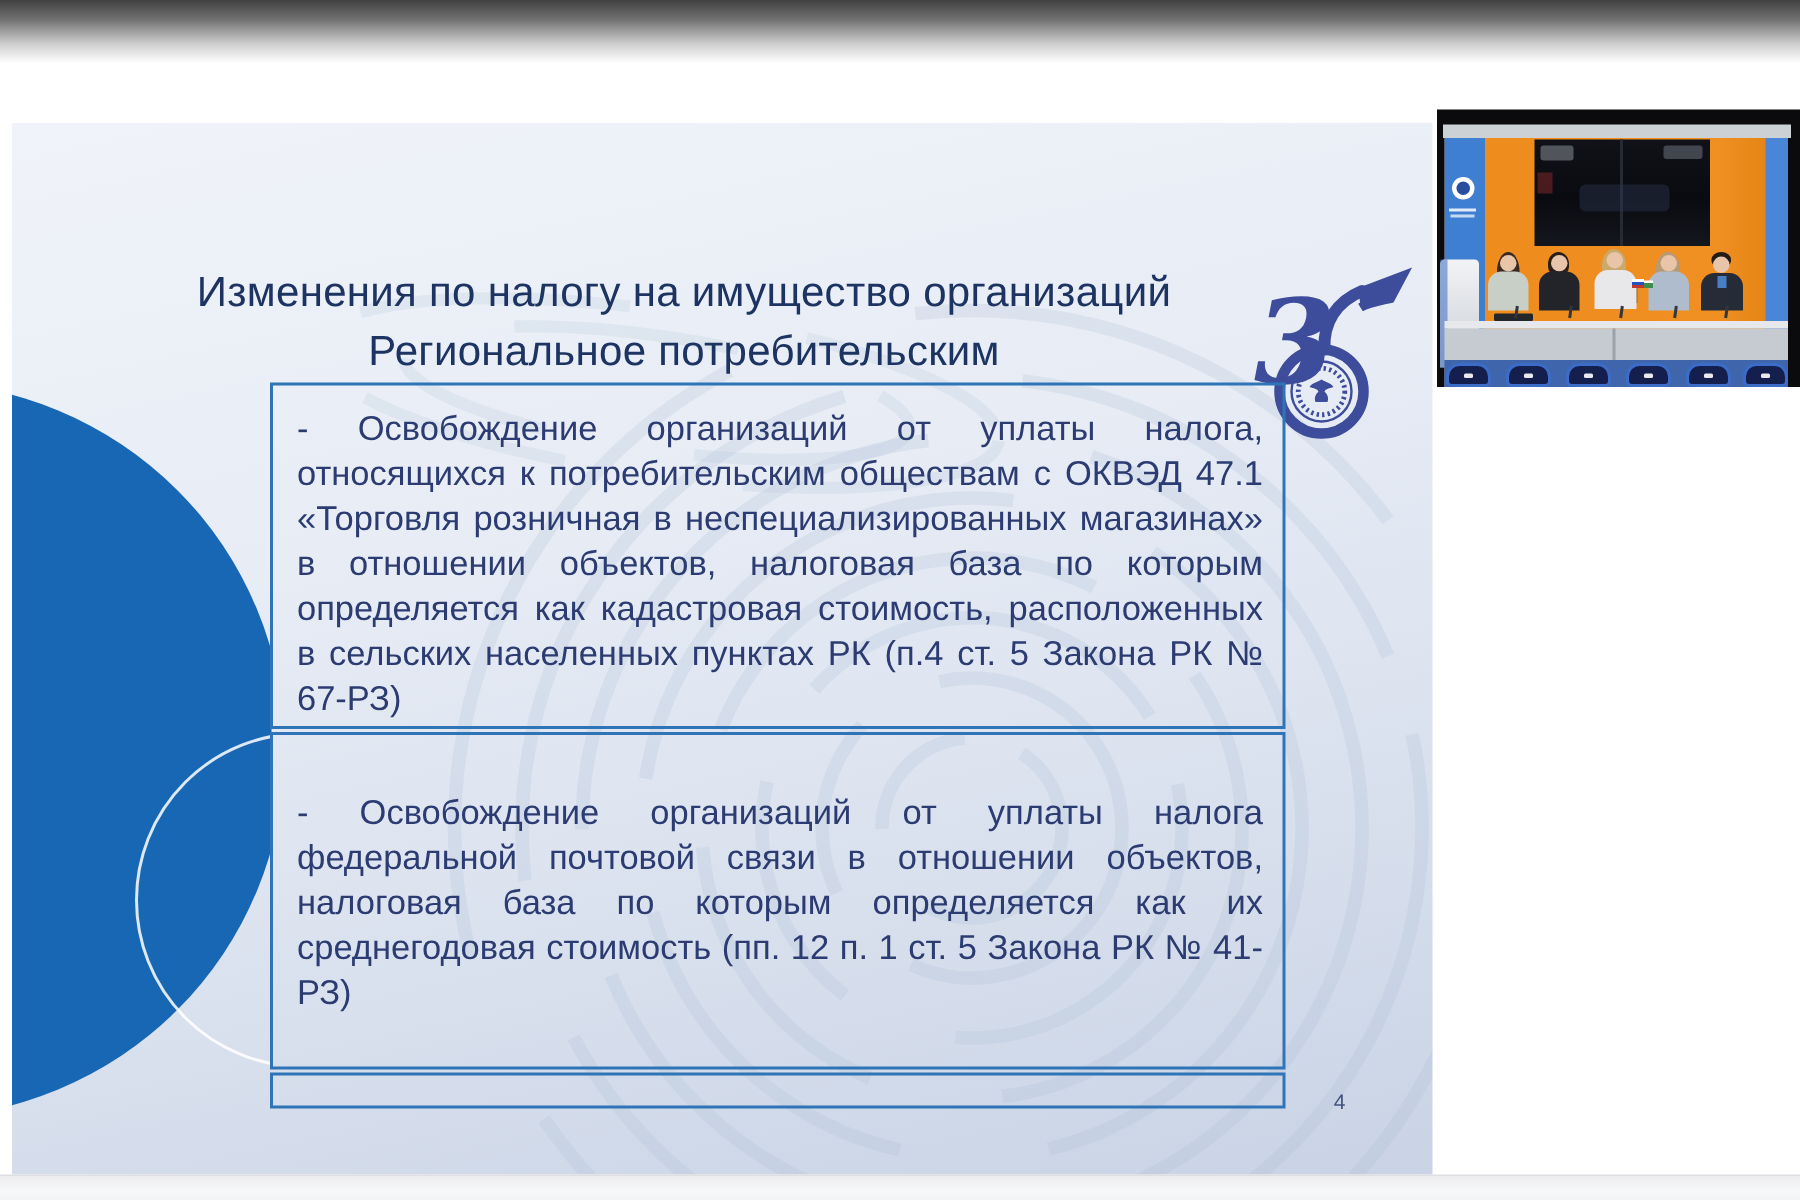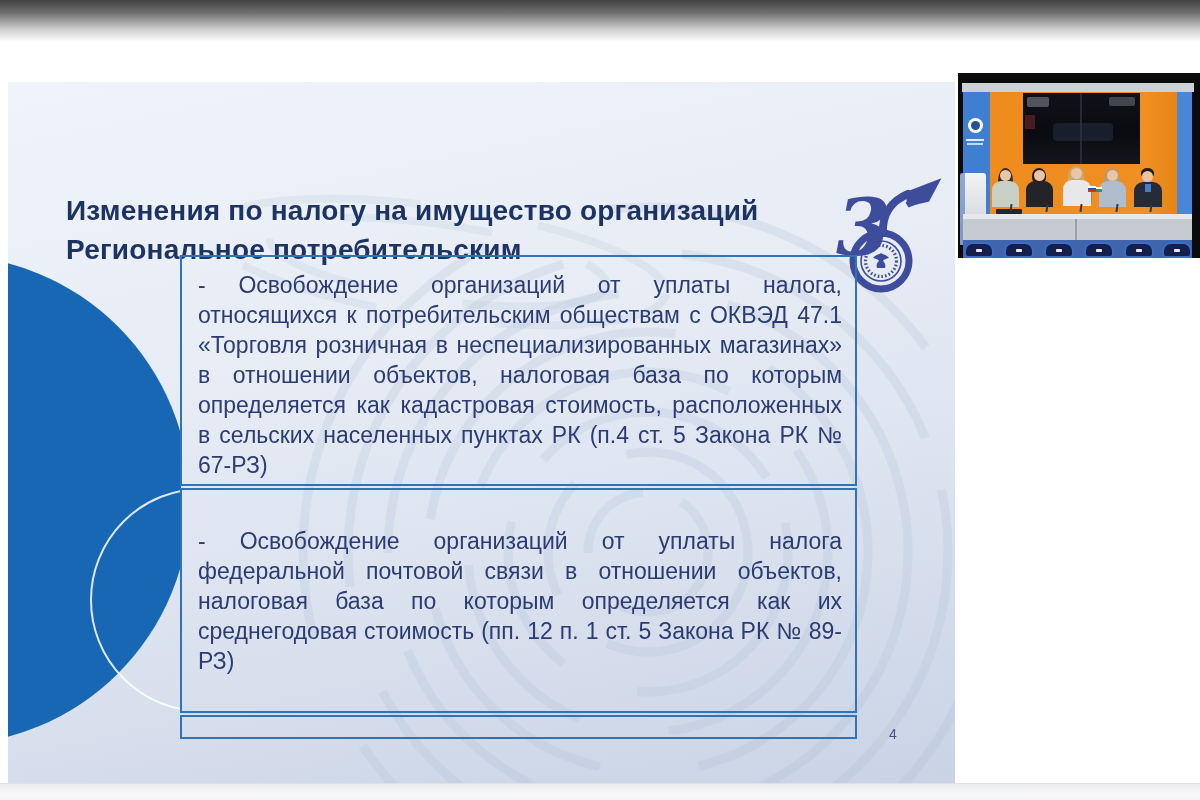--- a/index.html
+++ b/index.html
@@ -25,22 +25,22 @@
   .big-circle{
     position:absolute;left:-308px;top:173px;width:490px;height:490px;
     border-radius:50%;background:#1767b4;
   }
   .ring-circle{
     position:absolute;left:82px;top:406px;width:220px;height:220px;
     border-radius:50%;border:2px solid rgba(255,255,255,.85);
   }
   .watermark{position:absolute;left:0;top:0;pointer-events:none;}
   .slide-title{
-    position:absolute;left:58px;top:109px;width:780px;
-    text-align:left;font-weight:bold;font-size:28px;line-height:39px;
+    position:absolute;left:58px;top:93px;width:780px;
+    text-align:center;font-weight:normal;font-size:28px;line-height:39px;
     color:#1d3463;letter-spacing:.2px;
   }
   .txt-box{
     position:absolute;left:172px;width:677px;
     border:2px solid #2e74b6;box-sizing:border-box;
     color:#2c3c72;font-size:23px;line-height:30px;
     text-align:justify;text-align-last:left;
   }
   .box1{top:173px;height:231px;padding:13px 13px 15px 16px;}
   .box2{top:406px;height:225px;display:flex;align-items:center;padding:0 13px 0 16px;}
@@ -152,21 +152,21 @@
         <path d="M47,78 C44,80 41,80 39,83 C42,84 44,84 45,86 C43,88 42,90 43,93 L51,93 C52,90 51,88 49,86 C50,84 52,84 55,83 C53,80 50,80 47,78 Z" fill="#3e4c9c" stroke="none"></path>
       </g>
     </g>
   </svg>
 
   <div class="txt-box box1">
     <span>- Освобождение организаций от уплаты налога, относящихся к потребительским обществам с ОКВЭД 47.1 «Торговля розничная в неспециализированных магазинах» в отношении объектов, налоговая база по которым определяется как кадастровая стоимость, расположенных в сельских населенных пунктах РК (п.4 ст. 5 Закона РК № 67-РЗ)</span>
   </div>
 
   <div class="txt-box box2">
-    <span>- Освобождение организаций от уплаты налога федеральной почтовой связи в отношении объектов, налоговая база по которым определяется как их среднегодовая стоимость (пп. 12 п. 1 ст. 5 Закона РК № 89-РЗ)</span>
+    <span>- Освобождение организаций от уплаты налога федеральной почтовой связи в отношении объектов, налоговая база по которым определяется как их среднегодовая стоимость (пп. 12 п. 1 ст. 5 Закона РК № 41-РЗ)</span>
   </div>
 
   <div class="txt-box box3"></div>
 
   <div class="page-num">4</div>
 </div>
 
 <div class="thumb">
   <div class="t-grayband"></div>
   <div class="t-wall-orange"></div>

